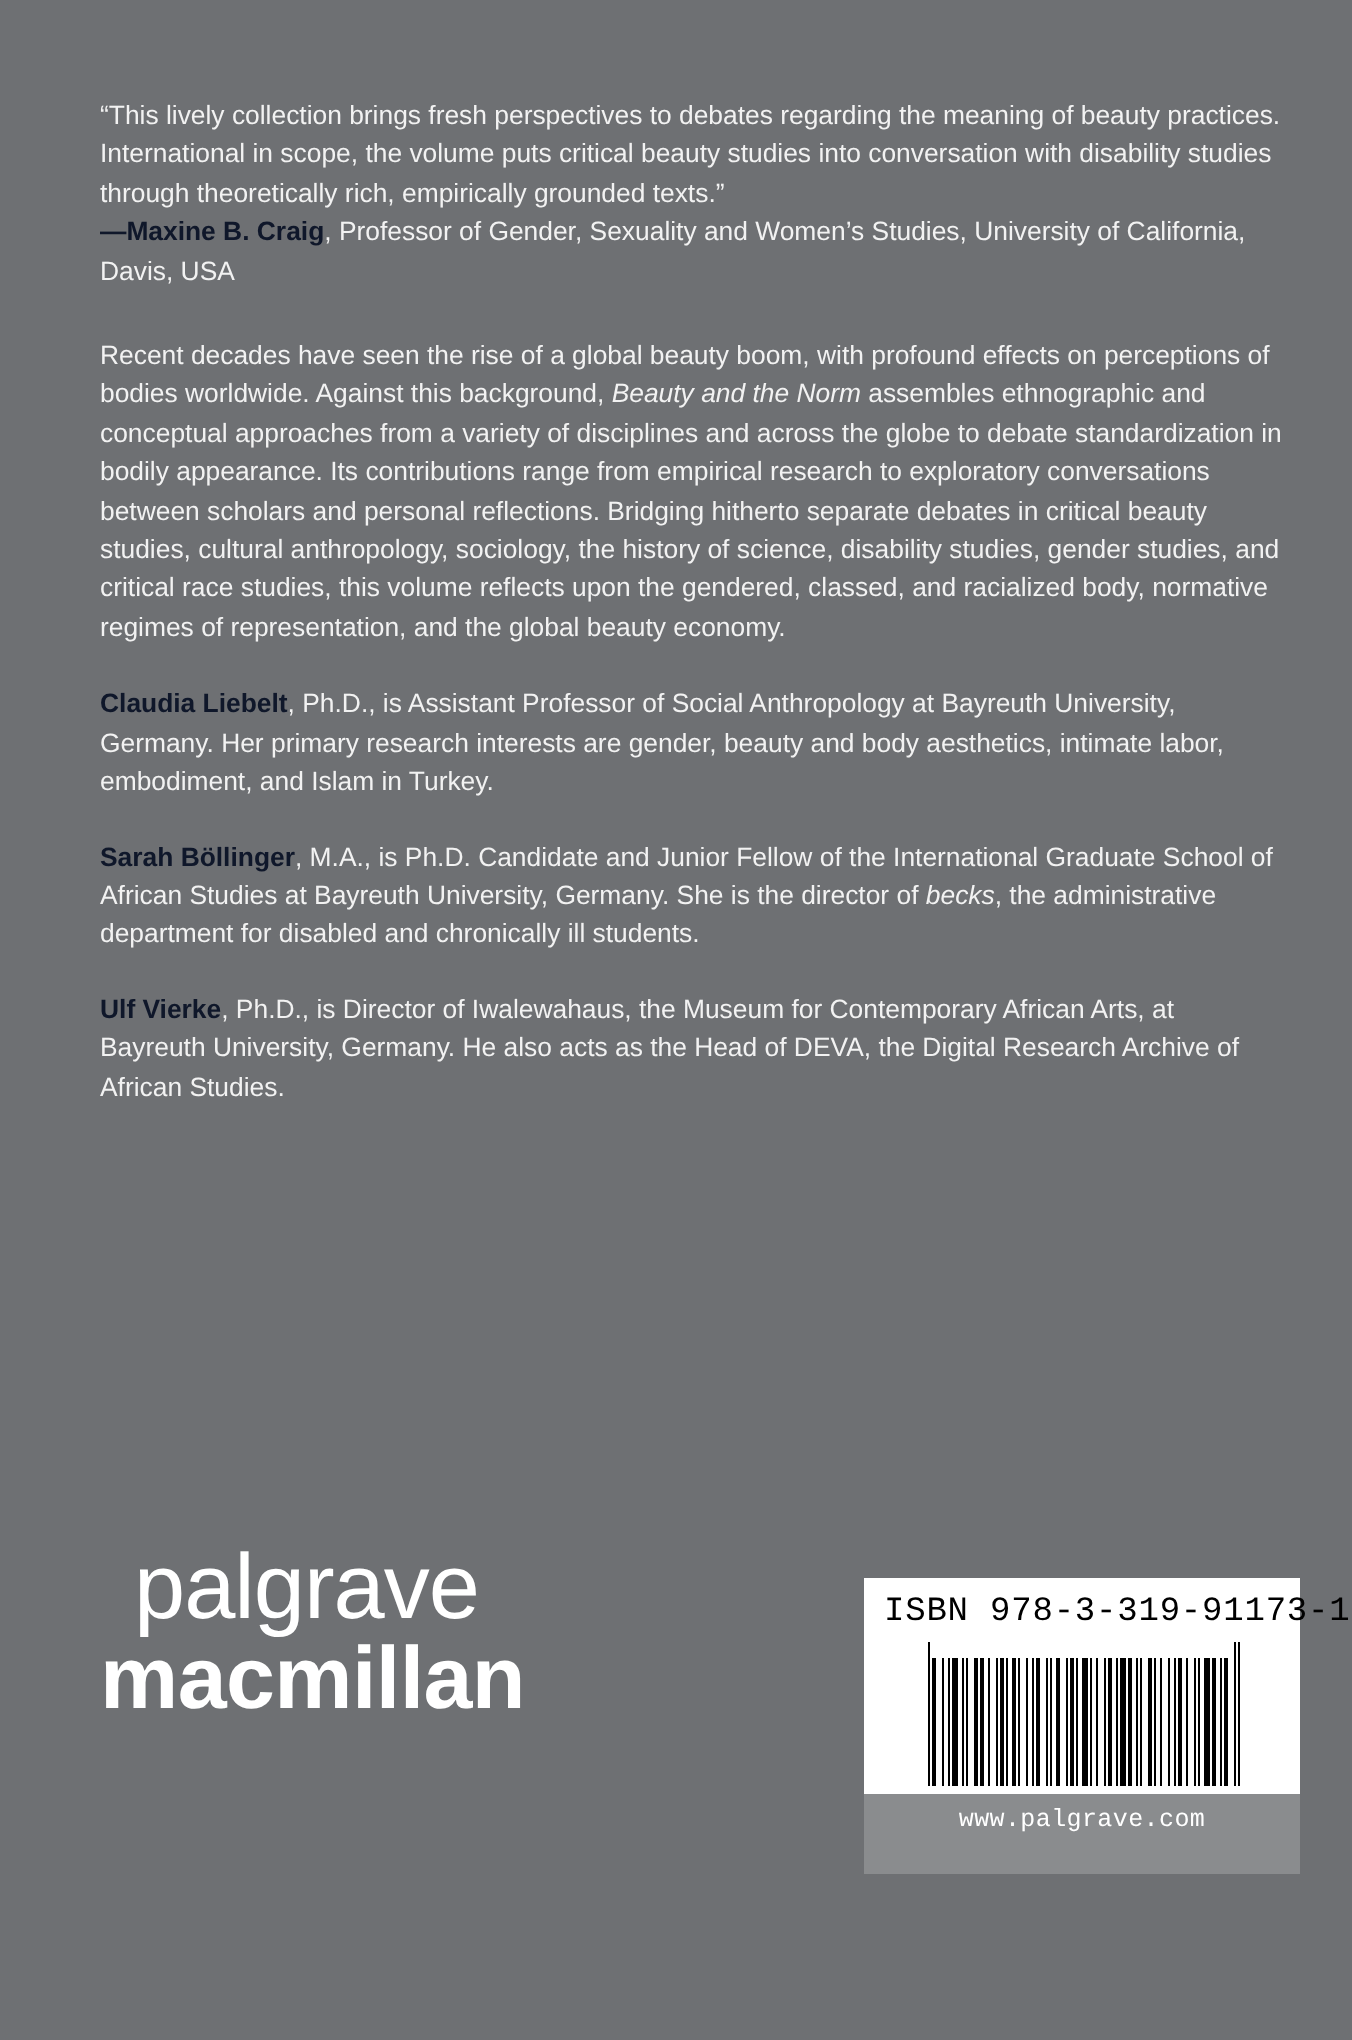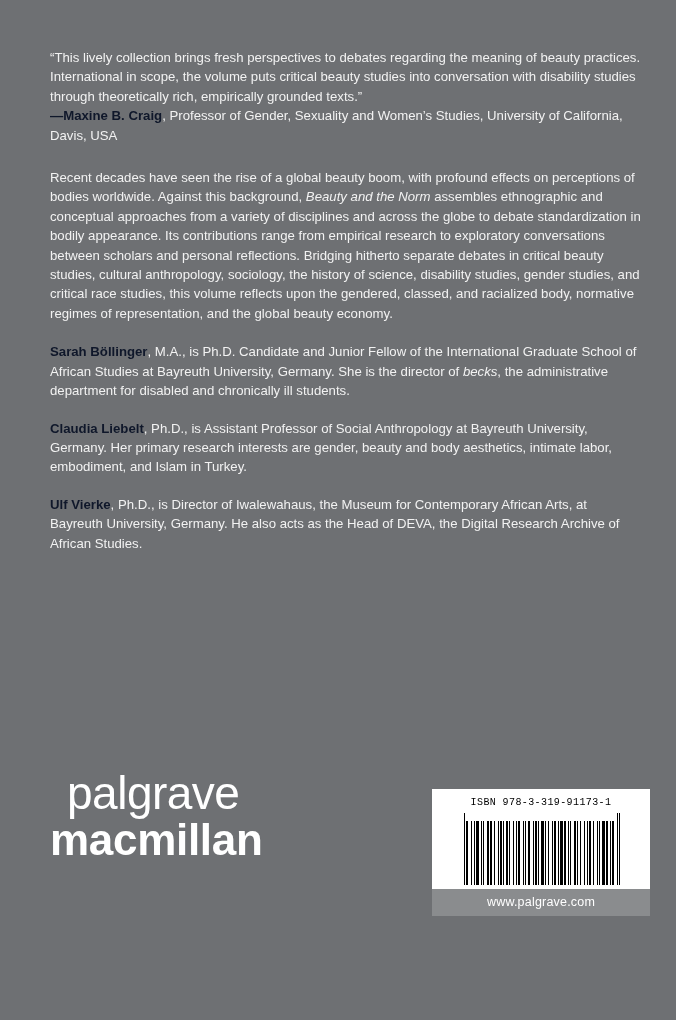--- a/index.html
+++ b/index.html
@@ -75,21 +75,21 @@
     left: 432px;
     top: 789px;
     width: 218px;
     background: #ffffff;
   }
   .isbn-inner {
     padding: 8px 10px 4px 10px;
   }
   .isbn-text {
     font-family: "Liberation Mono", monospace;
-    font-size: 10px;
+    font-size: 17px;
     color: #000000;
     letter-spacing: 0.4px;
     text-align: center;
     margin-bottom: 5px;
     white-space: nowrap;
   }
   .barcode {
     height: 72px;
     width: 100%;
     display: flex;
@@ -108,39 +108,40 @@
     letter-spacing: 2.0px;
     text-align: center;
     padding: 2px 0 6px 0;
     white-space: nowrap;
   }
   .web-bar {
     background: #8a8c8e;
     color: #ffffff;
     font-size: 12.5px;
     text-align: center;
-    padding: 6px 0 7px 0;
+    padding: 6px 0 20px 0;
     letter-spacing: 0.2px;
+    font-family: Liberation Mono, monospace;
   }
 </style>
 </head>
 <body>
 
 <div class="page">
 
   <div class="content">
 
     <p class="endorsement"><span>“This lively collection brings fresh perspectives to debates regarding the meaning of beauty practices. International in scope, the volume puts critical beauty studies into conversation with disability studies through theoretically rich, empirically grounded texts.”</span><br><span class="name">—Maxine B. Craig</span><span>, Professor of Gender, Sexuality and Women’s Studies, University of California, Davis, USA</span></p>
 
     <p><span>Recent decades have seen the rise of a global beauty boom, with profound effects on perceptions of bodies worldwide. Against this background, </span><span class="ital">Beauty and the Norm</span><span> assembles ethnographic and conceptual approaches from a variety of disciplines and across the globe to debate standardization in bodily appearance. Its contributions range from empirical research to exploratory conversations between scholars and personal reflections. Bridging hitherto separate debates in critical beauty studies, cultural anthropology, sociology, the history of science, disability studies, gender studies, and critical race studies, this volume reflects upon the gendered, classed, and racialized body, normative regimes of representation, and the global beauty economy.</span></p>
 
     <div class="authors">
+      <p><span class="name">Claudia Liebelt</span><span>, Ph.D., is Assistant Professor of Social Anthropology at Bayreuth University, Germany. Her primary research interests are gender, beauty and body aesthetics, intimate labor, embodiment, and Islam in Turkey.</span><span class="ital"></span><span></span></p>
+
       <p><span class="name">Sarah Böllinger</span><span>, M.A., is Ph.D. Candidate and Junior Fellow of the International Graduate School of African Studies at Bayreuth University, Germany. She is the director of </span><span class="ital">becks</span><span>, the administrative department for disabled and chronically ill students.</span></p>
-
-      <p><span class="name">Claudia Liebelt</span><span>, Ph.D., is Assistant Professor of Social Anthropology at Bayreuth University, Germany. Her primary research interests are gender, beauty and body aesthetics, intimate labor, embodiment, and Islam in Turkey.</span><span class="ital"></span><span></span></p>
 
       <p><span class="name">Ulf Vierke</span><span>, Ph.D., is Director of Iwalewahaus, the Museum for Contemporary African Arts, at Bayreuth University, Germany. He also acts as the Head of DEVA, the Digital Research Archive of African Studies.</span><span class="ital"></span><span></span></p>
     </div>
 
   </div>
 
   <div class="logo">
     <div class="pal">palgrave</div>
     <div class="mac">macmillan</div>
   </div>

